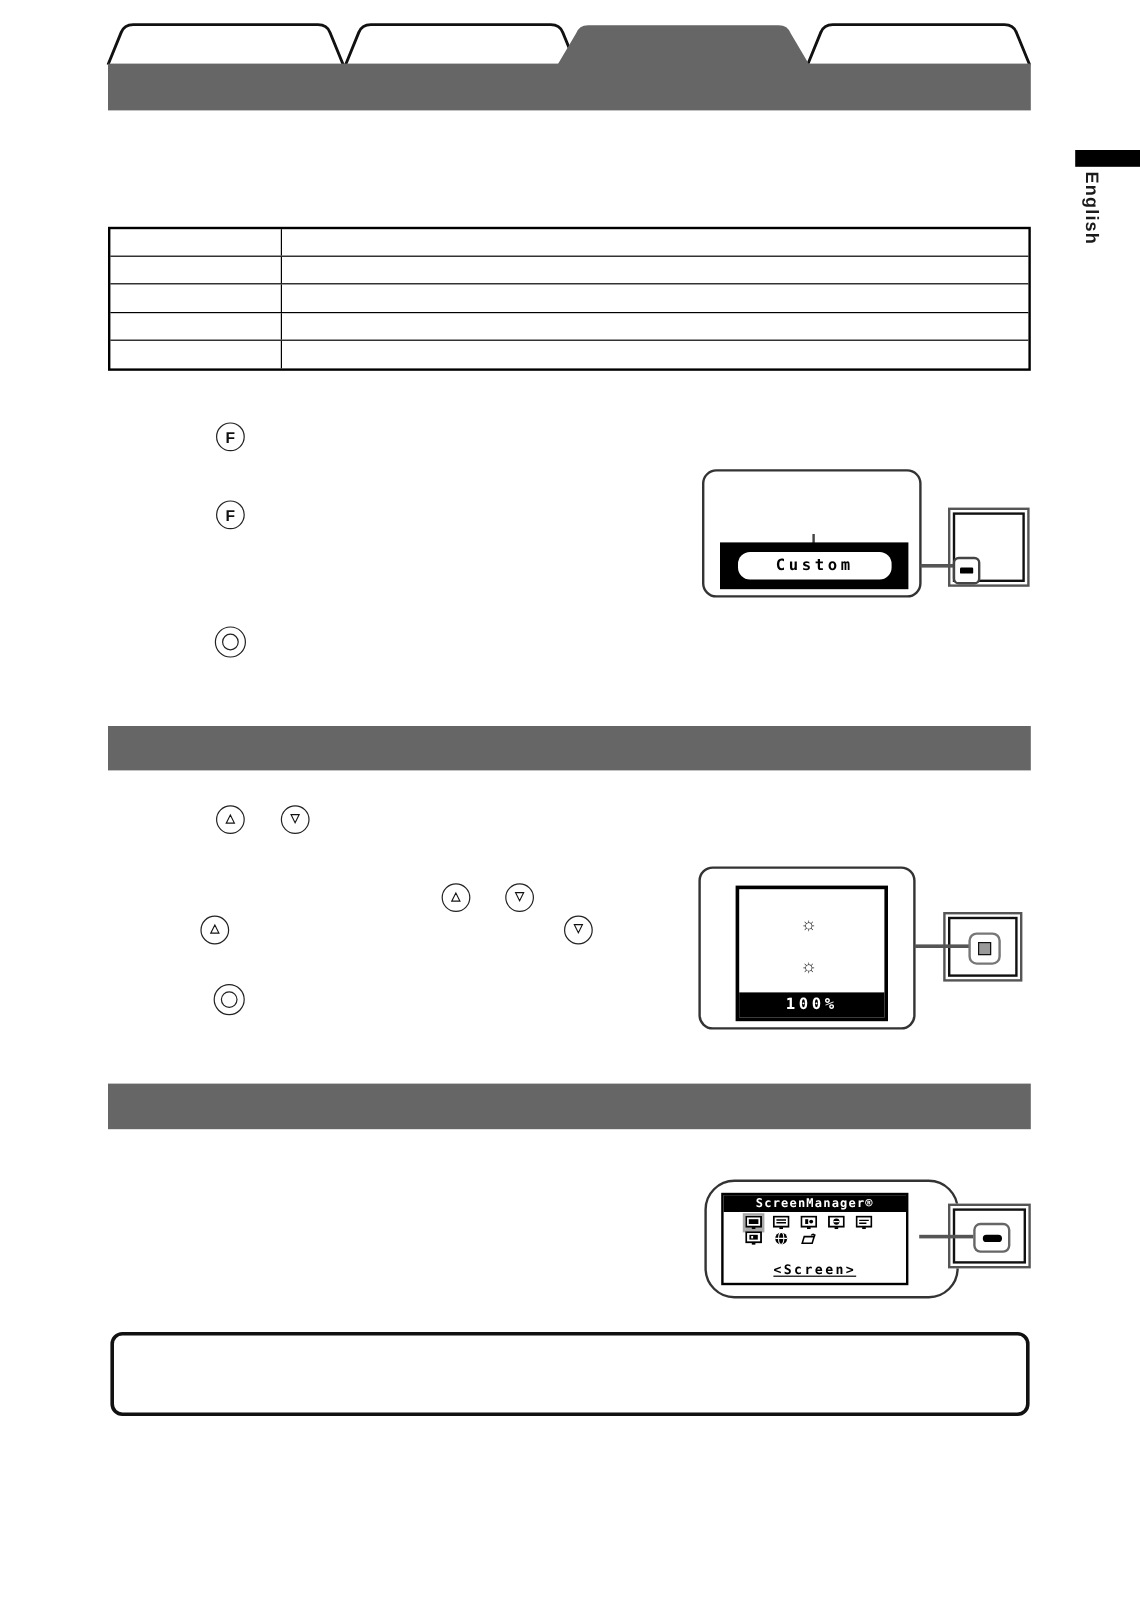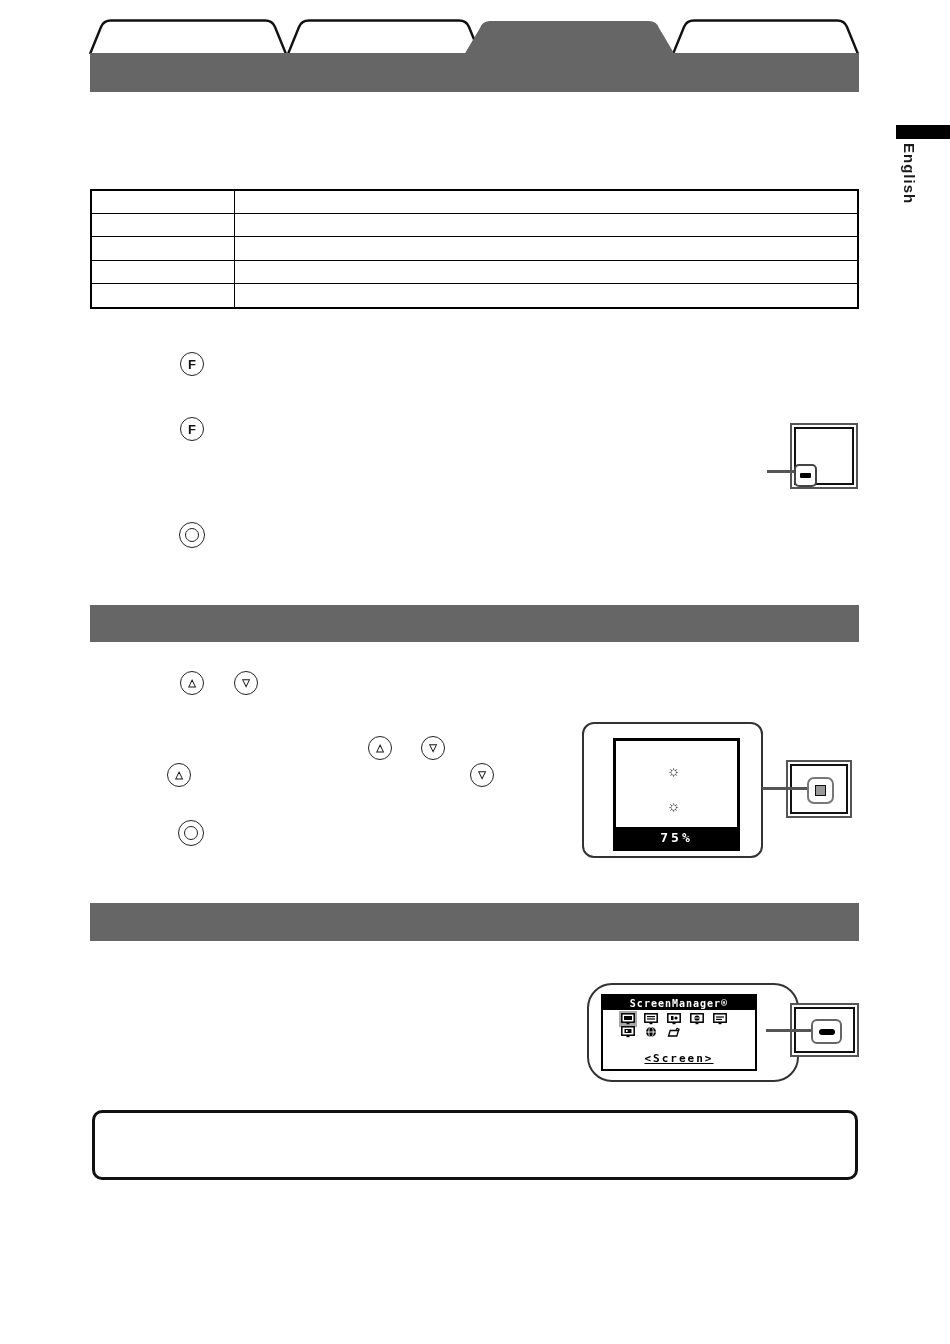--- a/index.html
+++ b/index.html
@@ -108,20 +108,25 @@
         <div class="spec-c2"></div>
       </div>
   </div>
 
   <div class="abs cbtn" style="left:180px;top:352px;">F</div>
   <div class="abs cbtn" style="left:180px;top:417px;">F</div>
   <div class="abs dblc" style="left:179px;top:522px;">
       <span></span>
     </div>
 
+  <div class="abs big-mon" style="left:585px;top:391px;width:183px;height:107px;">
+    <div class="pointer-line" style="left:90px;top:52px;width:2px;height:17px;"></div>
+    <div class="osd-bar" style="left:13px;top:59px;width:157px;height:39px;"></div>
+    <div class="osd-pill" style="left:28px;top:67px;width:128px;height:23px;">Custom</div>
+  </div>
   <div class="connector" style="left:767px;top:470px;width:29px;height:2.5px;"></div>
   <div class="abs mini-mon" style="left:790px;top:423px;width:68px;height:66px;">
     <div class="mini-mon-inner"></div>
   </div>
   <div class="mini-btn" style="left:794px;top:464px;width:19px;height:19px;">
     <span style="width:11px;height:5px;background:#000;border-radius:1px;"></span>
   </div>
 
   <div class="abs section-bar" style="top:605px;height:37px;"></div>
 
@@ -144,21 +149,21 @@
       <span class="tri">▽</span>
     </div>
   <div class="abs dblc" style="left:178px;top:820px;">
       <span></span>
     </div>
 
   <div class="abs big-mon" style="left:582px;top:722px;width:181px;height:136px;">
     <div class="screen2" style="left:29px;top:14px;width:121px;height:107px;">
       <span class="sun" style="left:51px;top:22px;">☼</span>
       <span class="sun" style="left:51px;top:57px;">☼</span>
-      <div class="screen2-bar">75%</div>
+      <div class="screen2-bar">100%</div>
     </div>
   </div>
   <div class="connector" style="left:762px;top:786.5px;width:46px;height:3px;"></div>
   <div class="abs mini-mon" style="left:786px;top:760px;width:66px;height:58px;">
     <div class="mini-mon-inner"></div>
   </div>
   <div class="mini-btn" style="left:807px;top:777px;width:23px;height:23px;border-radius:7px;border-color:#777;">
     <span style="width:9px;height:9px;background:#999;border:1.5px solid #111;"></span>
   </div>
 

